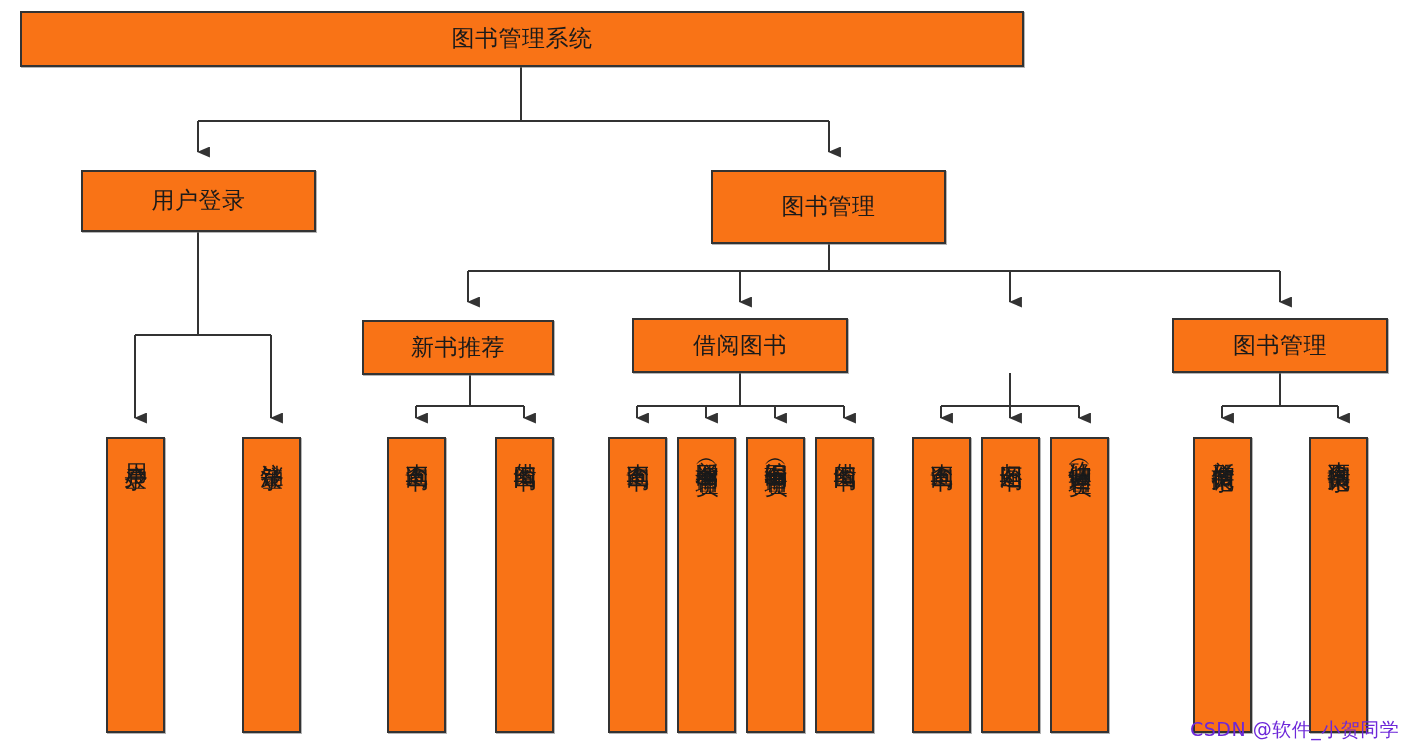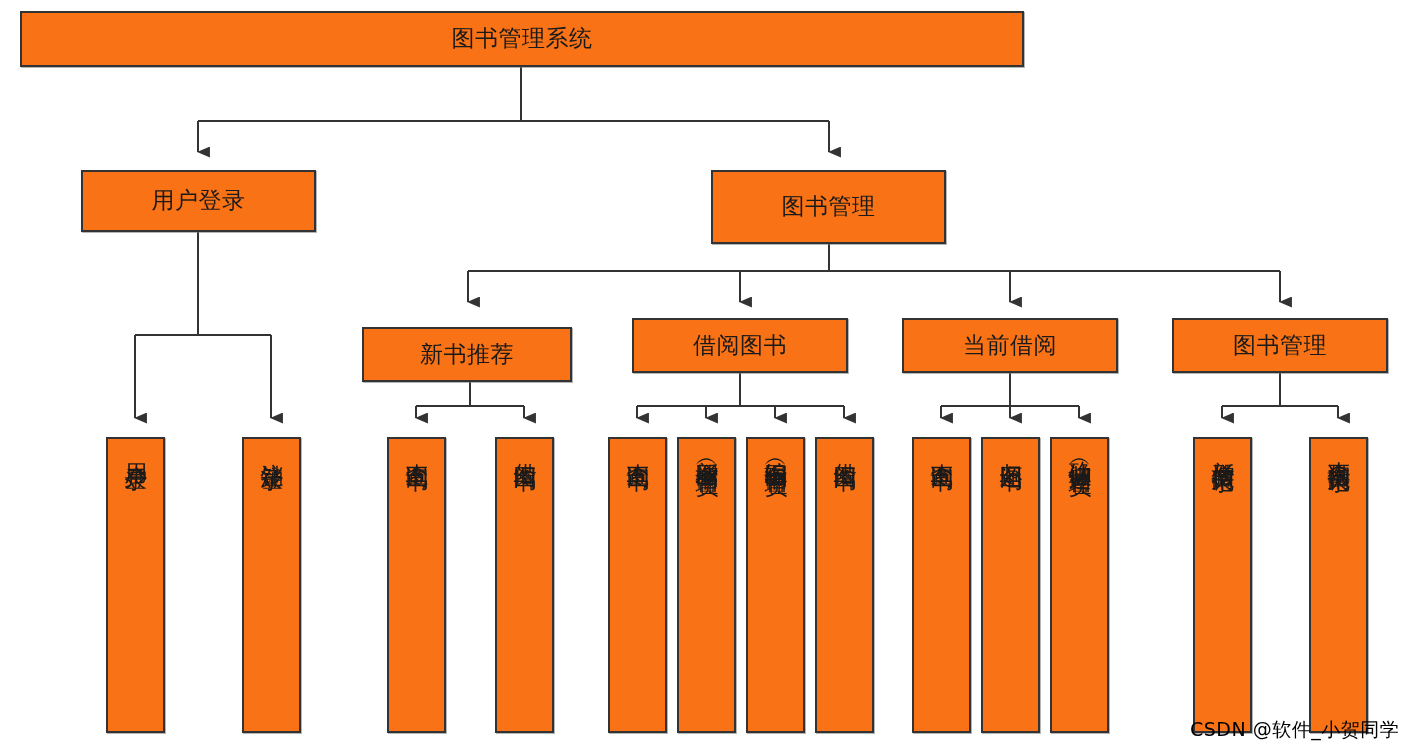--- a/index.html
+++ b/index.html
@@ -62,21 +62,21 @@
     letter-spacing: 2px;
     white-space: nowrap;
   }
   .node.vert.tall-text {
     align-items: flex-start;
     padding-top: 4px;
   }
   .watermark {
     position: absolute;
     font-size: 19px;
-    color: #000000;
+    color: #6d28d9;
     letter-spacing: 0.5px;
     white-space: nowrap;
     user-select: none;
   }
 </style>
 </head>
 <body>
 
 <div id="canvas">
 
@@ -135,29 +135,26 @@
     <span class="lbl">图书管理系统</span>
   </div>
 
   <div class="node horiz" style="left:81px; top:170px; width:235px; height:62px;">
     <span class="lbl">用户登录</span>
   </div>
   <div class="node horiz" style="left:711px; top:170px; width:235px; height:74px;">
     <span class="lbl">图书管理</span>
   </div>
 
-  <div class="node horiz" style="left:362px; top:327px; width:210px; height:55px;">
+  <div class="node horiz" style="left:362px; top:320px; width:192px; height:55px;">
     <span class="lbl">新书推荐</span>
   </div>
   <div class="node horiz" style="left:632px; top:318px; width:216px; height:55px;">
     <span class="lbl">借阅图书</span>
   </div>
-  <div class="node horiz" style="left:902px; top:318px; width:216px; height:55px;">
-    <span class="lbl">当前借阅</span>
-  </div>
   <div class="node horiz" style="left:1172px; top:318px; width:216px; height:55px;">
     <span class="lbl">图书管理</span>
   </div>
 
   <div class="node vert" style="left:106px; top:437px; width:59px; height:296px;">
     <span class="lbl">用户登录</span>
   </div>
   <div class="node vert" style="left:242px; top:437px; width:59px; height:296px;">
     <span class="lbl">注销登录</span>
   </div>

